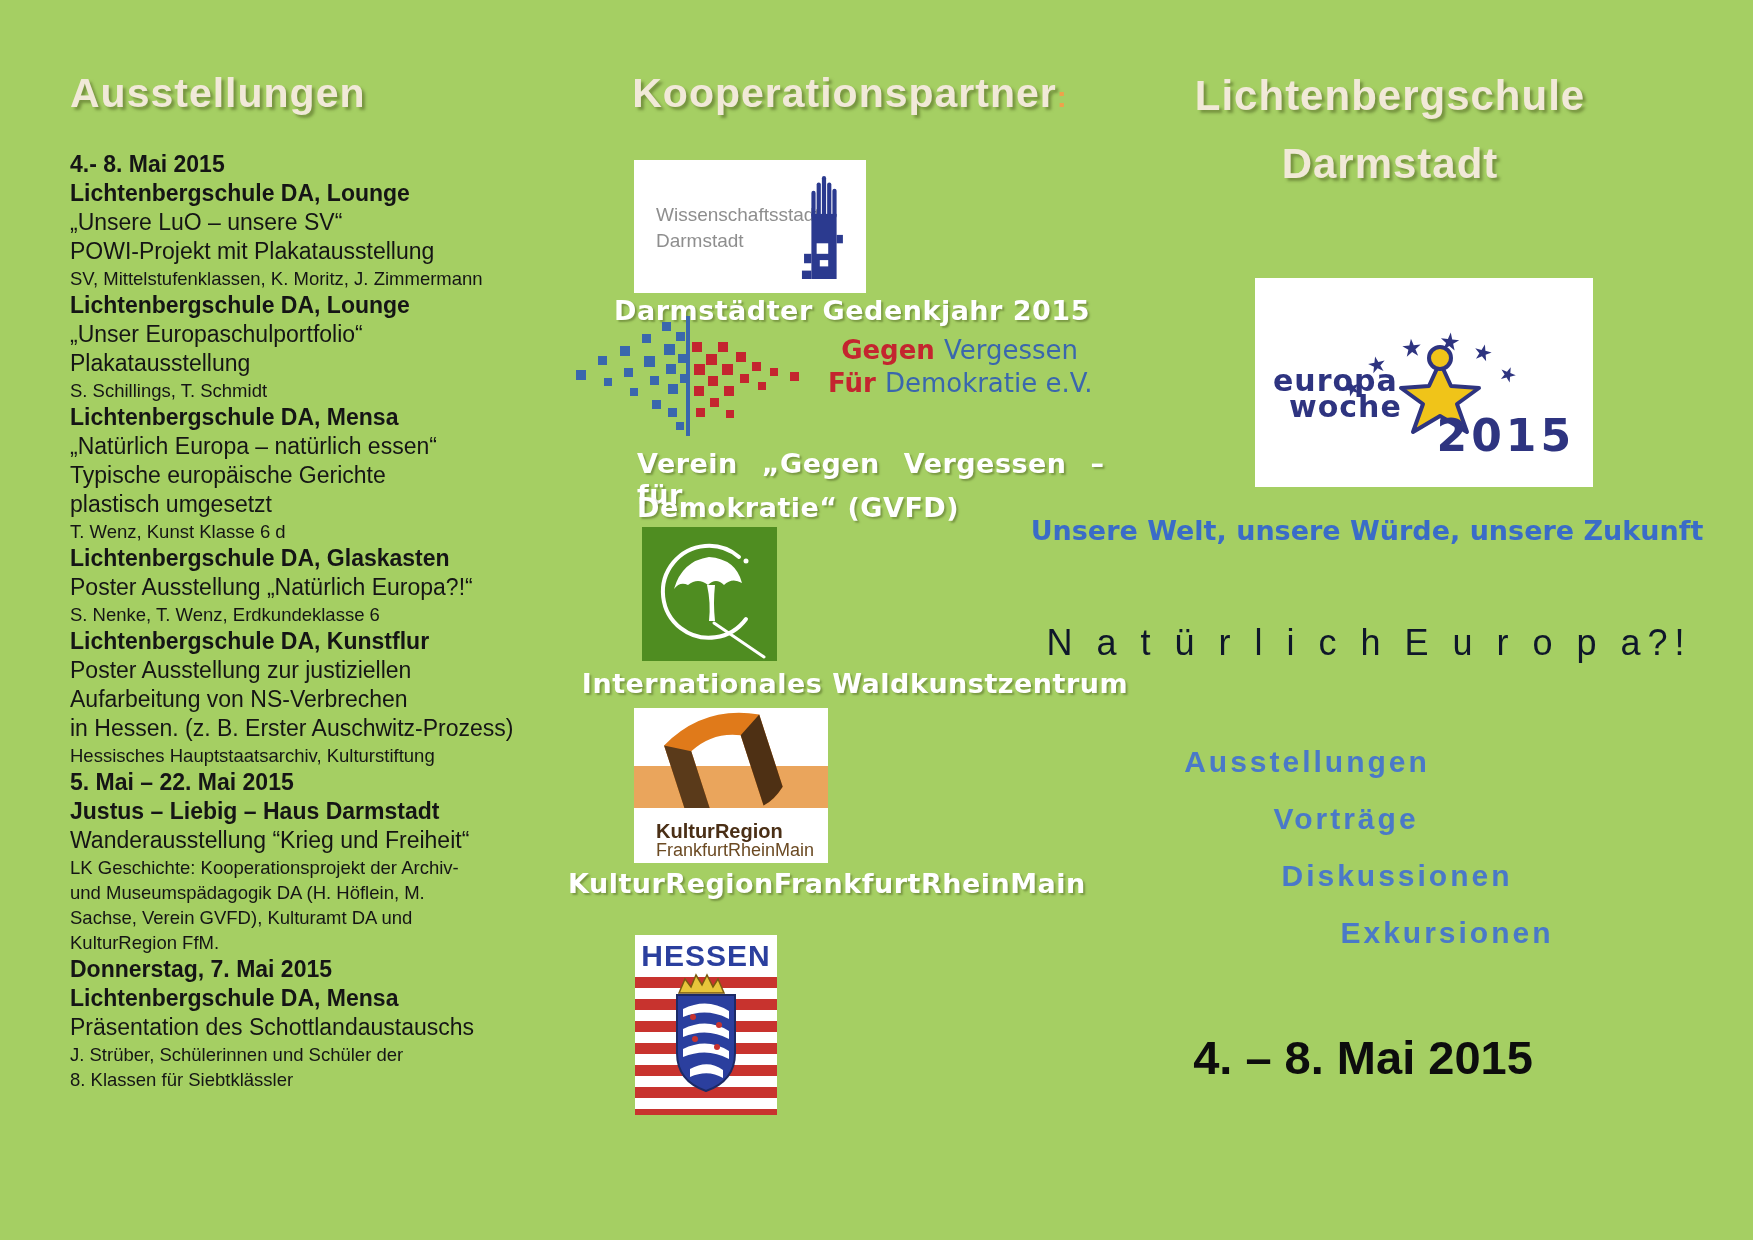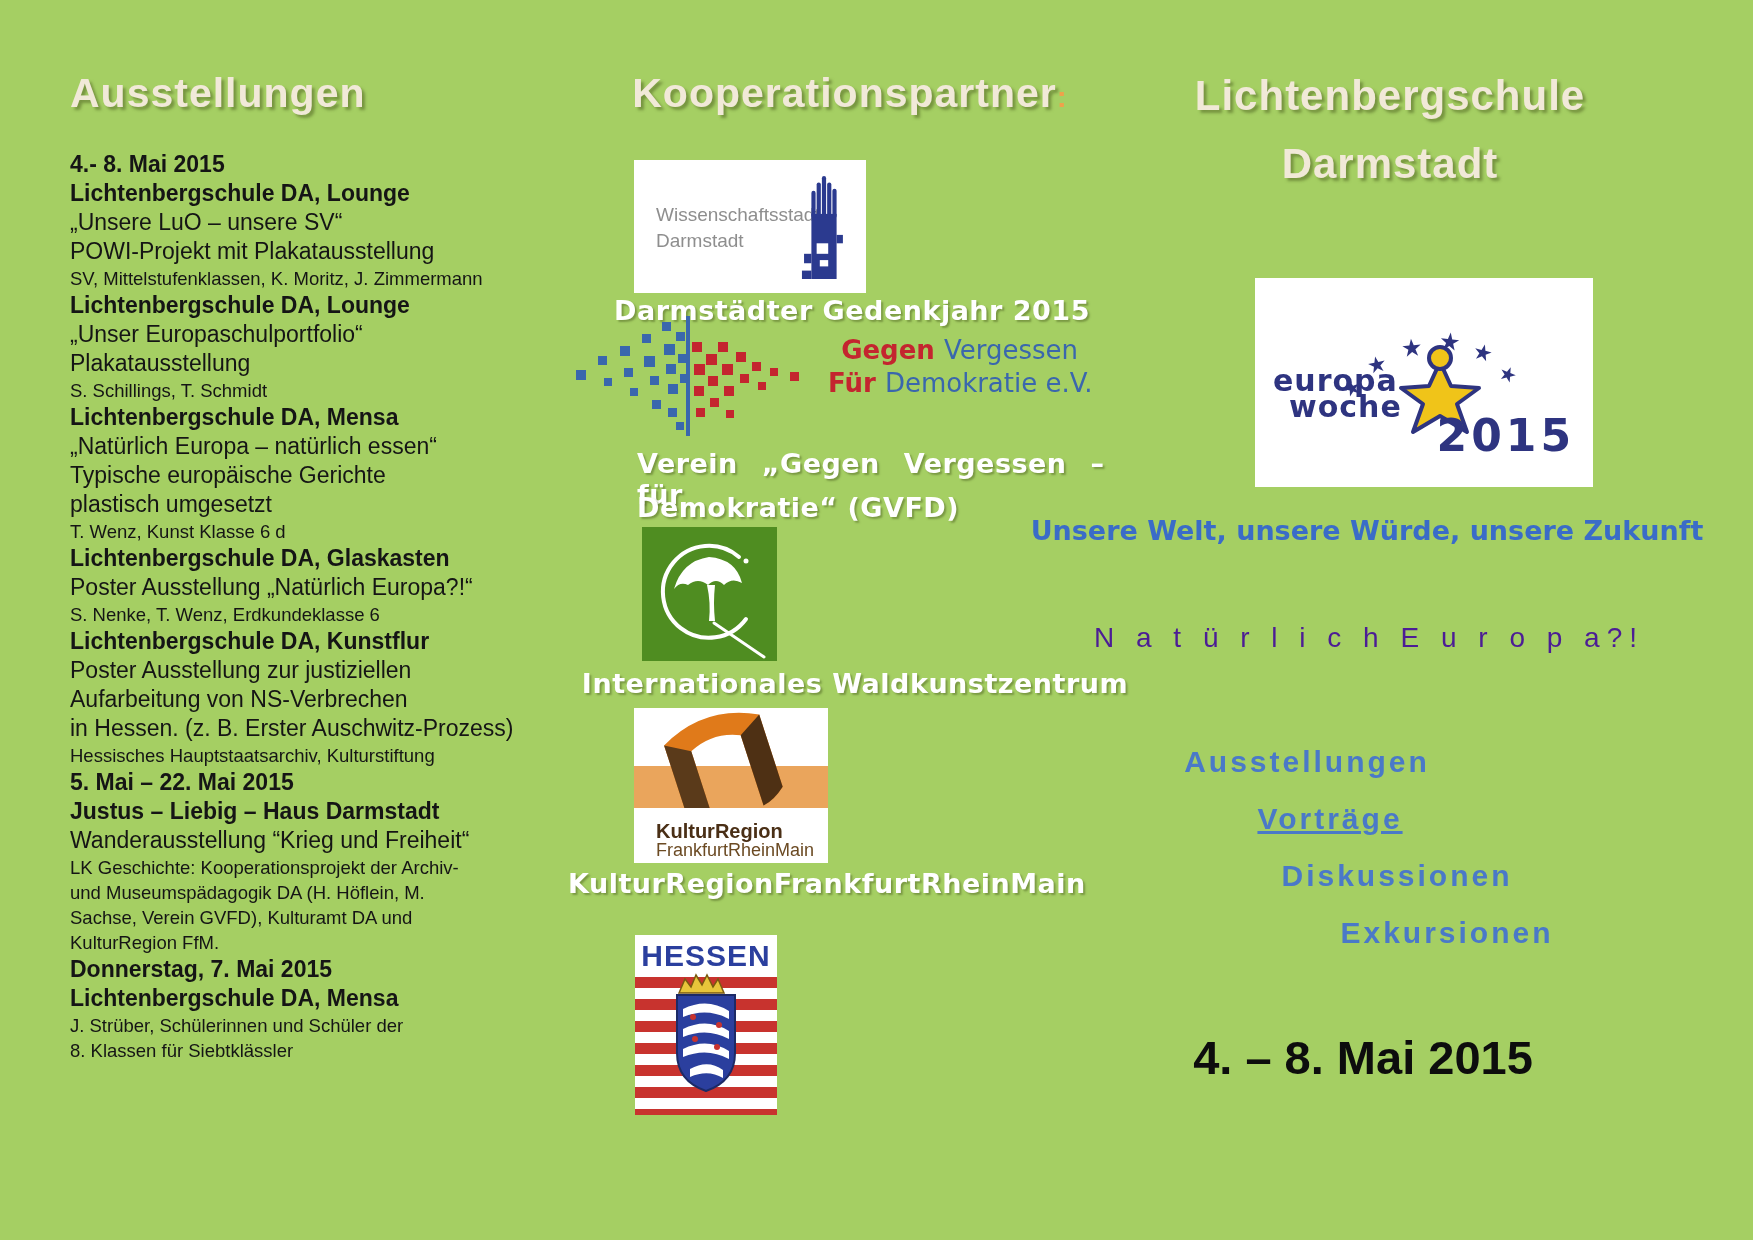--- a/index.html
+++ b/index.html
@@ -40,23 +40,23 @@
   #col-right{position:absolute;left:1085px;top:0;width:668px;height:1224px;}
   .rtitle{font-size:42px;}
   #logo-euwo{left:170px;top:278px;width:338px;height:209px;background:#fff;}
   .euwo-word{position:absolute;font-weight:800;color:#2e3480;font-size:30px;line-height:26px;
              letter-spacing:1px;font-family:"DejaVu Sans",sans-serif;}
   .euwo-star{position:absolute;color:#2e3480;}
   #euwo-year{position:absolute;right:18px;top:88px;font-size:44px;font-weight:800;color:#2e3480;
              letter-spacing:4px;font-family:"DejaVu Sans",sans-serif;margin-top:44px;}
   #subtitle{top:515px;left:282px;font-size:27px;font-weight:bold;color:#3a6cc8;
             font-family:"DejaVu Sans",sans-serif;}
-  #headline{top:622px;left:284px;font-size:28px;color:#4c1d95;letter-spacing:7px;font-weight:500;}
+  #headline{top:622px;left:284px;font-size:36px;color:#0f172a;letter-spacing:7px;font-weight:500;}
   .stair{font-size:30px;font-weight:600;letter-spacing:3px;color:#4a79c8;}
-  #stair-0{top:745px;left:222px;} #stair-1{top:802px;left:245px;text-decoration:underline;}
+  #stair-0{top:745px;left:222px;} #stair-1{top:802px;left:261px;}
   #stair-2{top:859px;left:312px;} #stair-3{top:916px;left:362px;}
   #date-big{top:1030px;left:278px;font-size:47px;font-weight:800;color:#0d0d0d;}
 </style>
 </head>
 <body>
 
 <div id="page">
 
   <div id="col-left">
     <div class="abs section-title" style="left:0;top:70px;">Ausstellungen</div>
@@ -85,20 +85,21 @@
         <div class="ll small">Hessisches Hauptstaatsarchiv, Kulturstiftung</div>
         <div class="ll bold">5. Mai – 22. Mai 2015</div>
         <div class="ll bold">Justus – Liebig – Haus Darmstadt</div>
         <div class="ll regular">Wanderausstellung “Krieg und Freiheit“</div>
         <div class="ll small">LK Geschichte: Kooperationsprojekt der Archiv-</div>
         <div class="ll small">und Museumspädagogik DA (H. Höflein, M.</div>
         <div class="ll small">Sachse, Verein GVFD), Kulturamt DA und</div>
         <div class="ll small">KulturRegion FfM.</div>
         <div class="ll bold">Donnerstag, 7. Mai 2015</div>
         <div class="ll bold">Lichtenbergschule DA, Mensa</div>
+        <div class="ll regular">Präsentation des Schottlandaustauschs</div>
         <div class="ll small">J. Strüber, Schülerinnen und Schüler  der</div>
         <div class="ll small">8. Klassen für Siebtklässler</div>
       </div>
   </div>
 
   <div id="col-mid">
     <div class="abs section-title ctr" style="left:290px;top:70px;">
       <span>Kooperationspartner</span><span class="colon">:</span>
     </div>
 

